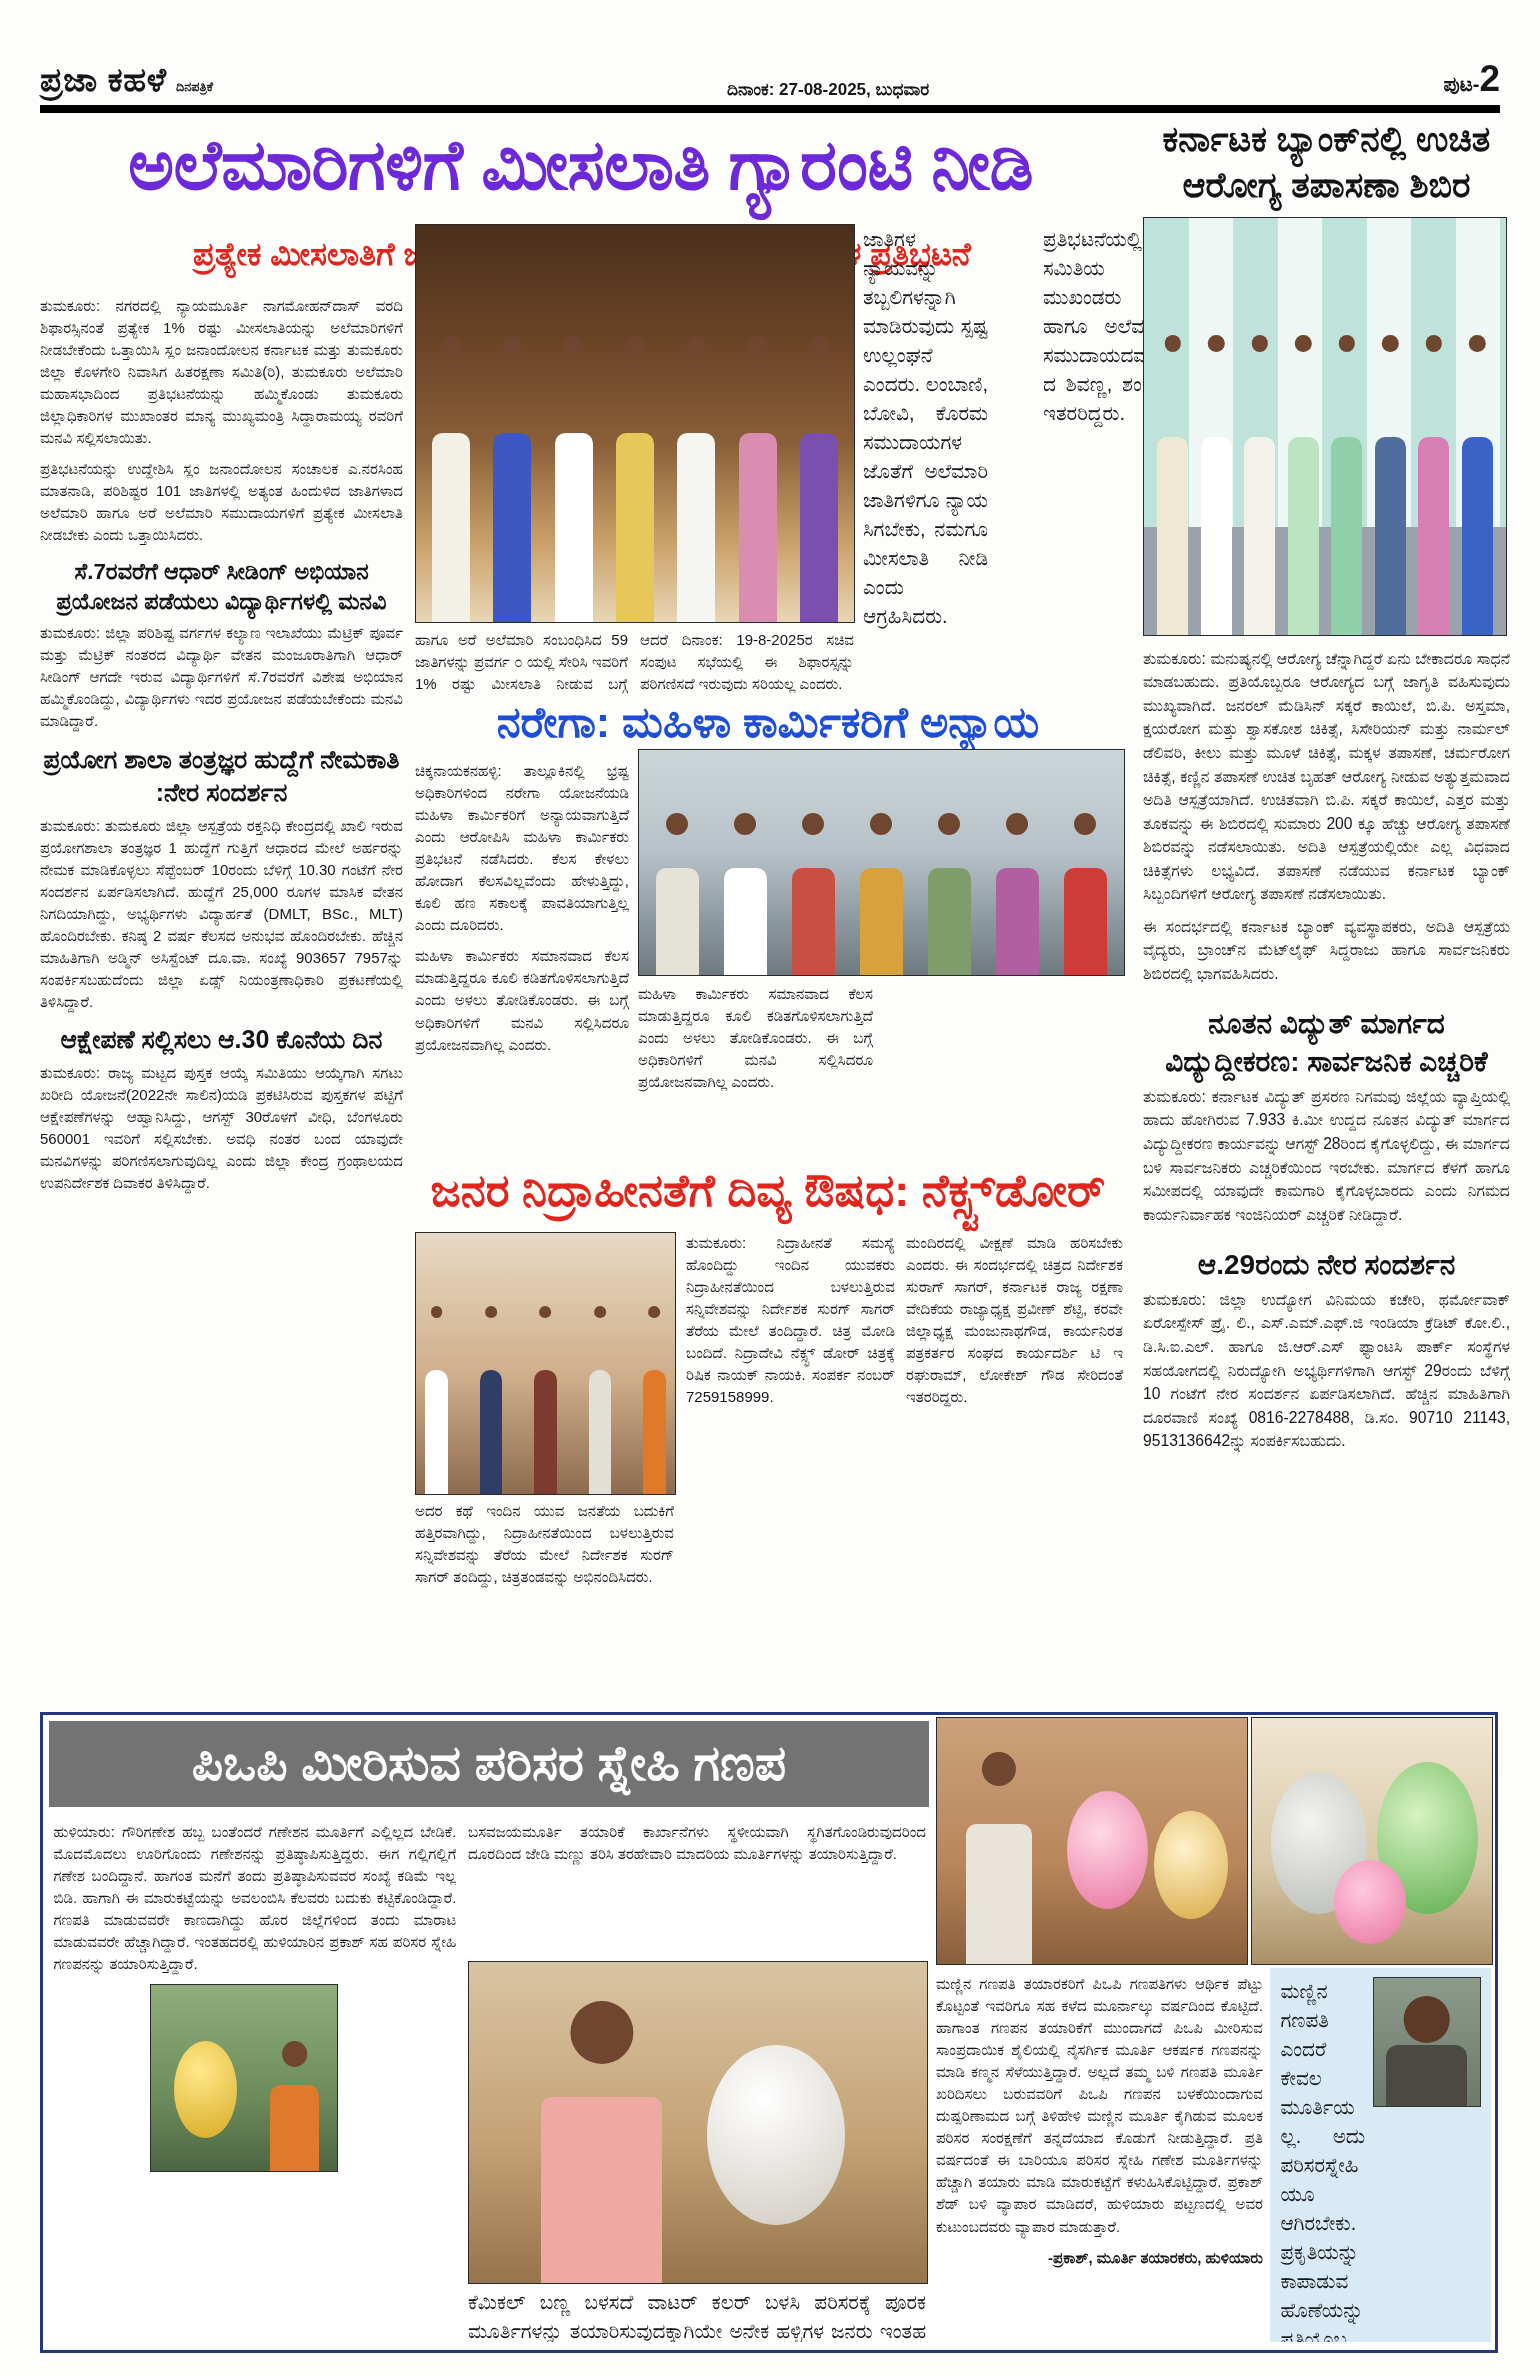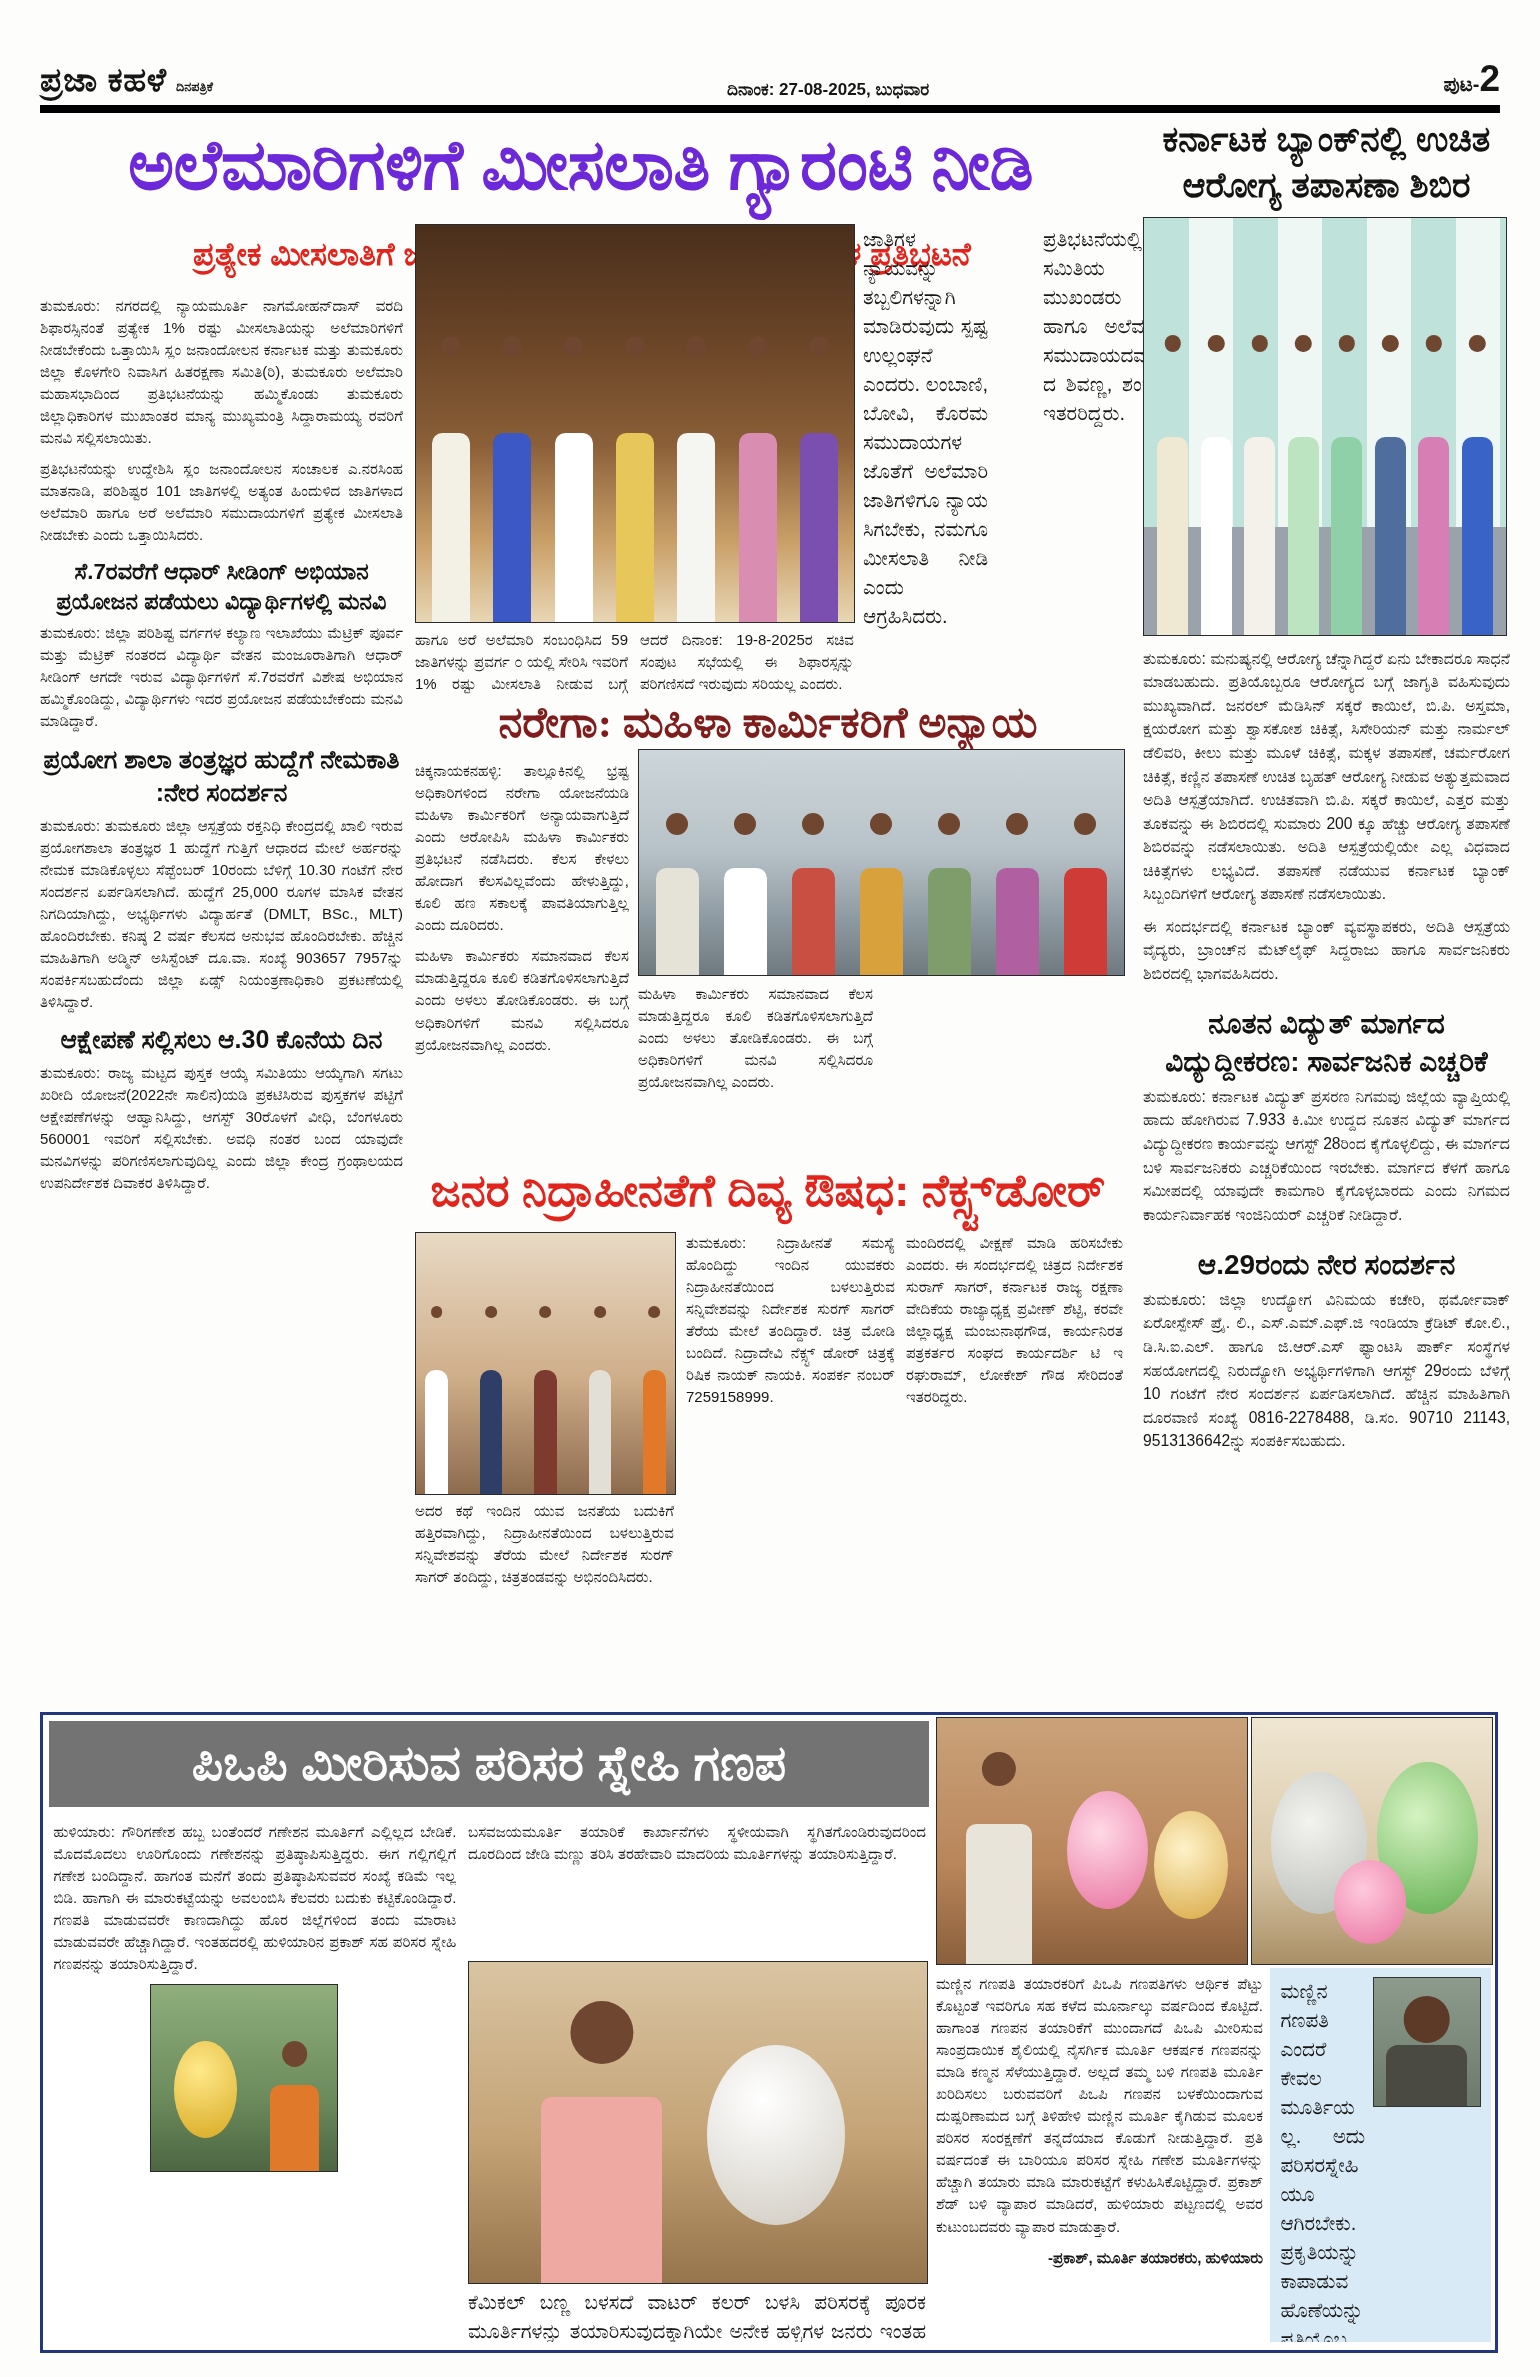--- a/index.html
+++ b/index.html
@@ -8,21 +8,21 @@
   .abs{position:absolute;}
   .masthead{display:flex;align-items:flex-end;justify-content:space-between;}
   .mh-title{font-size:33px;font-weight:900;letter-spacing:0.7px;}
   .mh-ed{font-size:12.7px;font-weight:700;margin-left:6px;}
   .mh-date{font-size:17px;font-weight:800;}
   .mh-page{font-size:20px;font-weight:800;}
   .mh-pagenum{font-size:37px;font-weight:900;}
   .rule{background:#000;}
   .lead-hl{font-size:70px;font-weight:900;text-align:center;line-height:1.35;color:#6d28d9;letter-spacing:-0.7px;}
   .lead-sub{font-size:32px;font-weight:800;text-align:center;color:#e2251c;}
-  .sec-hl{font-size:43px;font-weight:900;text-align:center;color:#7f1d1d;line-height:1.15;font-family:Liberation Serif, serif;}
+  .sec-hl{font-size:43px;font-weight:900;text-align:center;color:#1d4ed8;line-height:1.15;}
   .sec-hl-red{font-size:45px;font-weight:900;text-align:center;color:#e2251c;line-height:1.15;}
   .rs-hl{font-size:35px;font-weight:900;text-align:center;line-height:1.3;color:#141414;}
   .sub-hd{font-weight:900;text-align:center;color:#141414;line-height:1.35;margin:10.4px 0 4.5px 0;}
   .s30{font-size:22.4px;} .s34{font-size:25px;} .s38{font-size:28px;}
   .col{ text-align:justify;overflow:hidden;word-break:break-word;}
   .t20{font-size:15px;line-height:1.47;} .t19{font-size:20px;line-height:1.45;} .t21{font-size:15.7px;line-height:1.5;}
   .col p{margin:0 0 9px 0;text-indent:0;}
   .photo{position:absolute;border:1.5px solid #2a2a2a;overflow:hidden;}
   .ppl{position:absolute;left:3%;right:3%;bottom:0;height:72%;display:flex;justify-content:space-between;align-items:flex-end;}
   .pp{flex:0 0 10.5%;height:100%;position:relative;}

